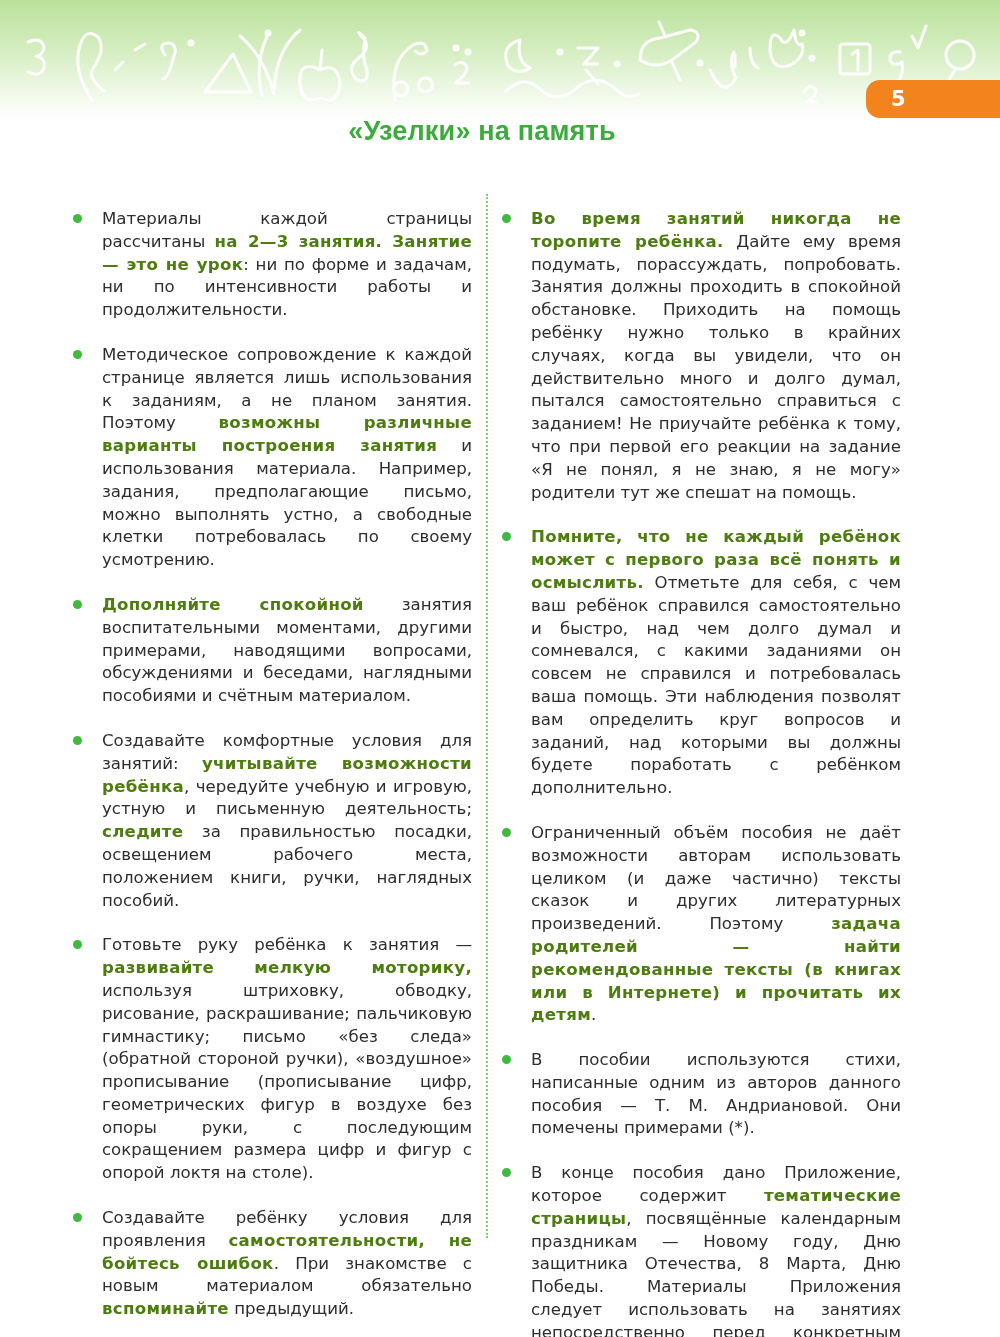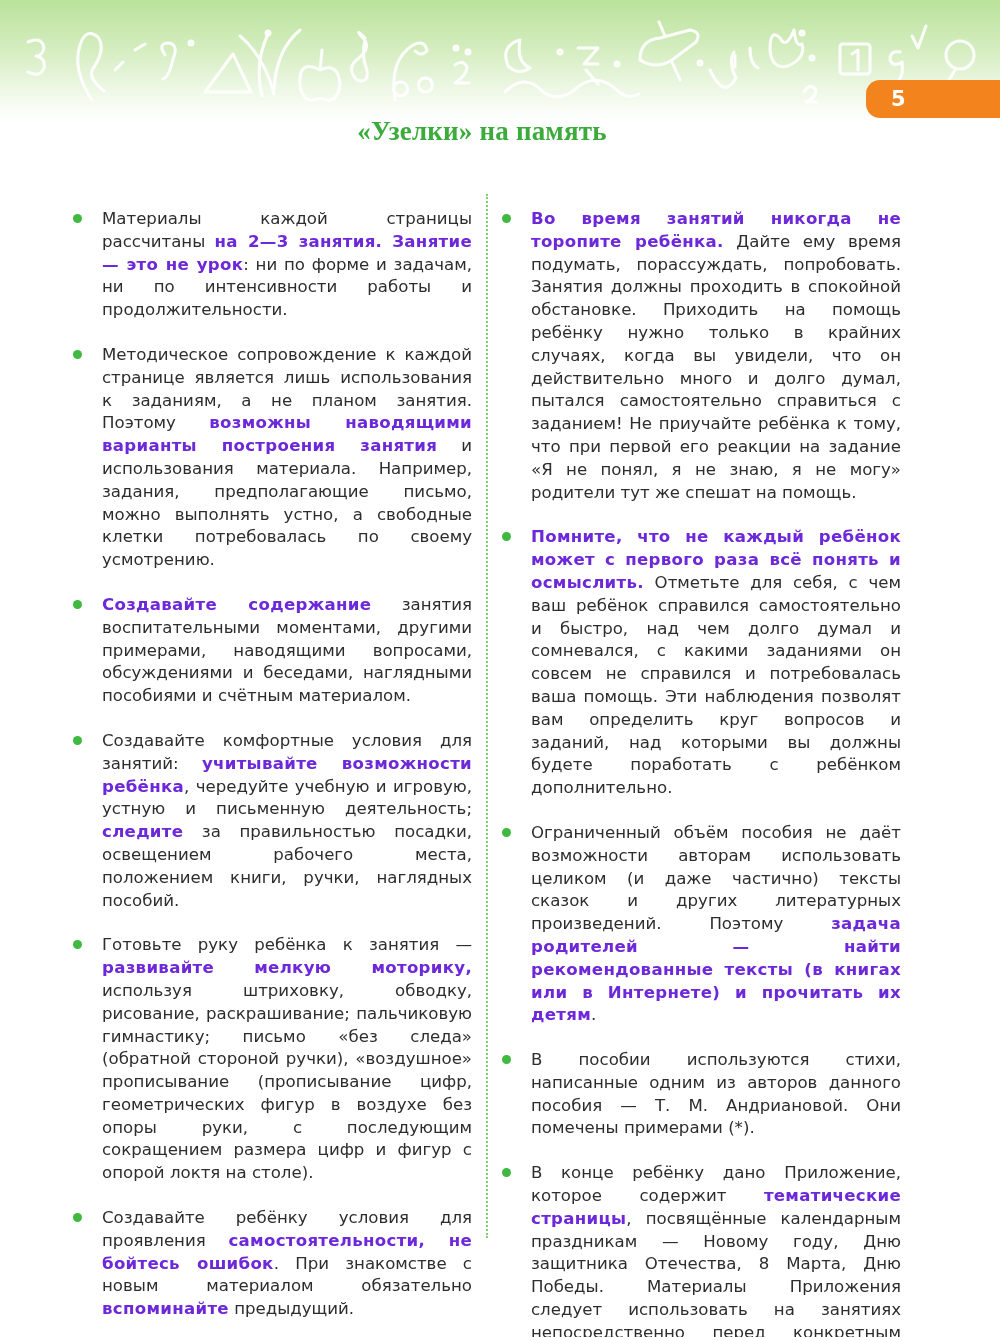--- a/index.html
+++ b/index.html
@@ -13,40 +13,40 @@
   }
   .doodles { position: absolute; left: 0; top: 0; width: 1000px; height: 120px; }
   .page-badge {
     position: absolute; left: 866px; top: 80px; width: 134px; height: 38px;
     background: #f3841d; border-radius: 14px 0 0 14px;
     color: #fff; font-weight: bold; font-size: 21px; line-height: 38px;
     padding-left: 25px; box-sizing: border-box;
   }
   .page-title {
     position: absolute; left: 0; top: 116px; width: 964px; text-align: center;
-    font-family: Liberation Serif, serif; font-weight: bold; font-size: 27px;
+    font-family: Liberation Sans, sans-serif; font-weight: bold; font-size: 27px;
     color: #3bac3b; letter-spacing: 0.2px;
   }
   .col { position: absolute; top: 208px; width: 370px; }
   .col.left { left: 102px; }
   .col.right { left: 531px; }
   .divider {
     position: absolute; left: 486px; top: 194px; width: 0; height: 1044px;
     border-left: 2px dotted #7fcf6a;
   }
   .item { position: relative; margin-bottom: 22px; }
   .bullet {
     position: absolute; left: -29px; top: 6px; width: 9px; height: 9px;
     border-radius: 50%; background: #3fb93f;
   }
   .item p {
     margin: 0; font-size: 16.6px; line-height: 22.8px; text-align: justify;
     hyphens: manual; color: #2d2d2d;
   }
-  .item p b { font-weight: bold; color: #6d28d9; letter-spacing: 0.3px; }
+  .item p b { font-weight: bold; color: #4d7c0f; letter-spacing: 0.3px; }
 </style>
 </head>
 <body>
 
 <div class="header-band"></div>
 
 <svg class="doodles" viewBox="0 0 1000 120" fill="none" stroke="#ffffff" stroke-width="3" stroke-linecap="round" stroke-linejoin="round" opacity="0.95">
   <path d="M28 42 q14 -6 16 6 q-2 8 -8 8 q10 2 8 12 q-4 10 -16 4"></path>
   <path d="M92 100 q-20 -30 -12 -55 q6 -18 18 -8 q8 12 -4 30 q-8 10 10 24"></path>
   <path d="M115 70 l8 -8 M135 50 l10 -6"></path>
@@ -87,25 +87,25 @@
 
 <div class="divider"></div>
 
 <div class="col left">
     <div class="item">
       <span class="bullet"></span>
       <p><span>Материалы каждой страницы рассчитаны </span><b>на 2—3 занятия. Занятие — это не урок</b><span>: ни по форме и задачам, ни по интенсивности работы и продолжительности.</span></p>
     </div>
     <div class="item">
       <span class="bullet"></span>
-      <p><span>Методическое сопровождение к каждой странице является лишь использования к заданиям, а не планом занятия. Поэтому </span><b>возможны наводящими варианты построения занятия</b><span> и использования материала. Например, задания, предполагающие письмо, можно выполнять устно, а свободные клетки потребовалась по своему усмотрению.</span></p>
+      <p><span>Методическое сопровождение к каждой странице является лишь использования к заданиям, а не планом занятия. Поэтому </span><b>возможны различные варианты построения занятия</b><span> и использования материала. Например, задания, предполагающие письмо, можно выполнять устно, а свободные клетки потребовалась по своему усмотрению.</span></p>
     </div>
     <div class="item">
       <span class="bullet"></span>
-      <p><b>Создавайте содержание</b><span> занятия воспитательными моментами, другими примерами, наводящими вопросами, обсуждениями и беседами, наглядными пособиями и счётным материалом.</span></p>
+      <p><b>Дополняйте спокойной</b><span> занятия воспитательными моментами, другими примерами, наводящими вопросами, обсуждениями и беседами, наглядными пособиями и счётным материалом.</span></p>
     </div>
     <div class="item">
       <span class="bullet"></span>
       <p><span>Создавайте комфортные условия для занятий: </span><b>учитывайте возможности ребёнка</b><span>, чередуйте учебную и игровую, устную и письменную деятельность; </span><b>следите</b><span> за правильностью посадки, освещением рабочего места, положением книги, ручки, наглядных пособий.</span></p>
     </div>
     <div class="item">
       <span class="bullet"></span>
       <p><span>Готовьте руку ребёнка к занятия — </span><b>развивайте мелкую моторику,</b><span> используя штриховку, обводку, рисование, раскрашивание; пальчиковую гимнастику; письмо «без следа» (обратной стороной ручки), «воздушное» прописывание (прописывание цифр, геометрических фигур в воздухе без опоры руки, с последующим сокращением размера цифр и фигур с опорой локтя на столе).</span></p>
     </div>
     <div class="item">
@@ -125,15 +125,15 @@
     <div class="item">
       <span class="bullet"></span>
       <p><span>Ограниченный объём пособия не даёт возможности авторам использовать целиком (и даже частично) тексты сказок и других литературных произведений. Поэтому </span><b>задача родителей — найти рекомендованные тексты (в книгах или в Интернете) и прочитать их детям</b><span>.</span></p>
     </div>
     <div class="item">
       <span class="bullet"></span>
       <p><span>В пособии используются стихи, написанные одним из авторов данного пособия — Т. М. Андриановой. Они помечены примерами (*).</span></p>
     </div>
     <div class="item">
       <span class="bullet"></span>
-      <p><span>В конце ребёнку дано Приложение, которое содержит </span><b>тематические страницы</b><span>, посвящённые календарным праздникам — Новому году, Дню защитника Отечества, 8 Марта, Дню Победы. Материалы Приложения следует использовать на занятиях непосредственно перед конкретным праздником.</span></p>
+      <p><span>В конце пособия дано Приложение, которое содержит </span><b>тематические страницы</b><span>, посвящённые календарным праздникам — Новому году, Дню защитника Отечества, 8 Марта, Дню Победы. Материалы Приложения следует использовать на занятиях непосредственно перед конкретным праздником.</span></p>
     </div>
   </div>
 
 </body></html>

